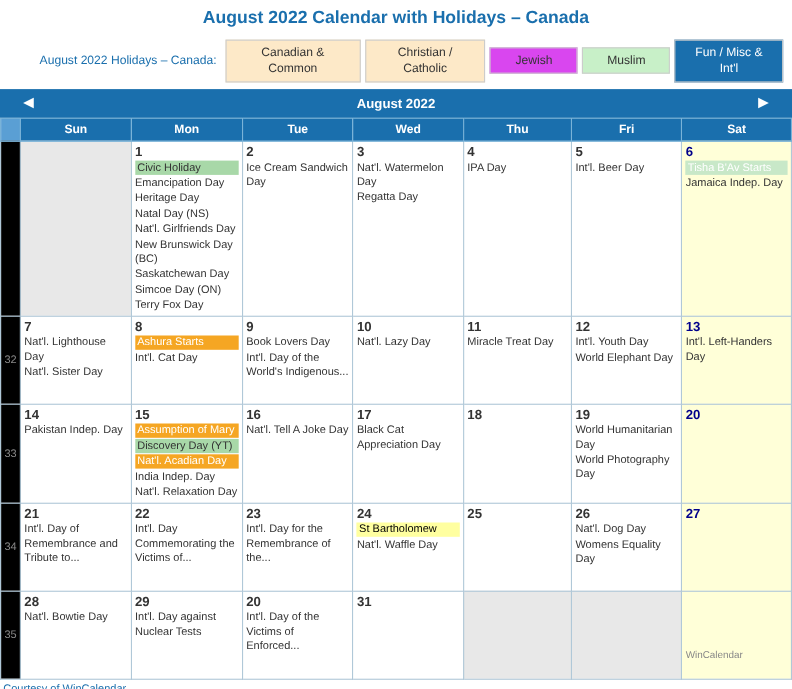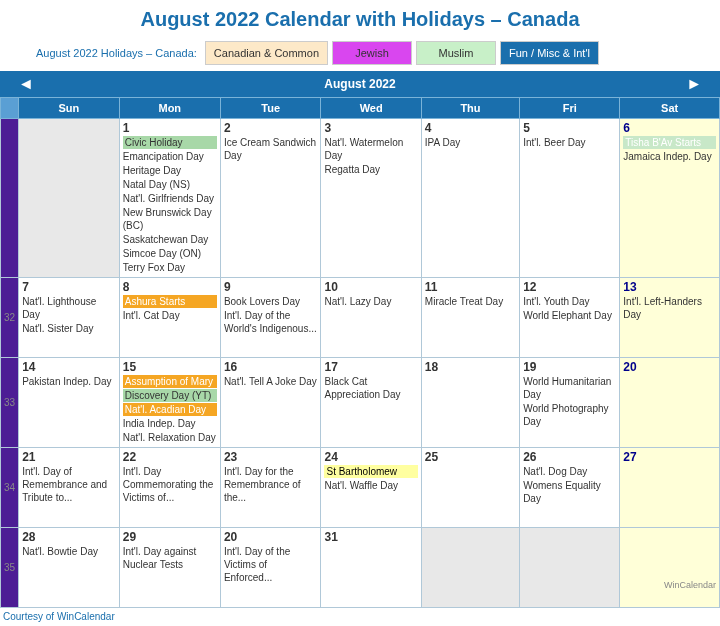--- a/index.html
+++ b/index.html
@@ -1,39 +1,39 @@
 <!DOCTYPE html>
 <html><head>
   <meta charset="utf-8">
   <style>
     * { box-sizing: border-box; margin: 0; padding: 0; }
     body { font-family: Arial, sans-serif; font-size: 11px; background: #fff; width: 720px; }
     
     .page-header { text-align: center; padding: 8px 0 4px; }
-    .page-title { color: #1a6fad; font-size: 20px; font-weight: bold; }
+    .page-title { color: #1a6fad; font-size: 16px; font-weight: bold; }
     
     .filter-bar { display: flex; align-items: center; padding: 6px 8px; gap: 4px; margin-left: 28px; }
     .filter-label { color: #1a6fad; font-size: 11px; white-space: nowrap; margin-right: 4px; }
     .filter-btn { padding: 4px 8px; border: 1px solid #3b82f6; font-size: 11px; cursor: pointer; min-width: 80px; text-align: center; line-height: 1.3; }
     .filter-btn.canadian { background: #fde9c8; border-color: #ccc; color: #333; }
     .filter-btn.christian { background: #fde9c8; border-color: #ccc; color: #333; }
     .filter-btn.jewish { background: #d946ef; border-color: #ccc; color: #333; }
     .filter-btn.muslim { background: #c8f0c8; border-color: #ccc; color: #333; }
     .filter-btn.fun { background: #1a6fad; border-color: #ccc; color: #fff; }
     
     .calendar-nav { background: #1a6fad; color: #fff; display: flex; align-items: center; justify-content: center; padding: 6px; position: relative; }
     .nav-arrow { color: #fff; font-size: 16px; cursor: pointer; position: absolute; padding: 2px 10px; }
     .nav-arrow.left { left: 8px; }
     .nav-arrow.right { right: 8px; }
     .nav-title { font-size: 12px; font-weight: bold; color: #fff; }
     
     .calendar-table { width: 100%; border-collapse: collapse; padding-left: 40px; }
     .calendar-table th { background: #1a6fad; color: #fff; text-align: center; padding: 4px; font-size: 11px; border: 1px solid #7ab3d8; }
     .calendar-table td { border: 1px solid #b0c8d8; vertical-align: top; padding: 2px 3px; min-height: 80px; width: 14.28%; }
-    .calendar-table td.week-num { width: 20px; background: #4c1d95; color: #888; text-align: center; font-size: 10px; vertical-align: middle; border: 1px solid #b0c8d8; }
+    .calendar-table td.week-num { width: 20px; background: #000000; color: #888; text-align: center; font-size: 10px; vertical-align: middle; border: 1px solid #b0c8d8; }
     .calendar-table td.empty { background: #e8e8e8; }
     .calendar-table td.sat-col { background: #ffffd8; }
     
     .day-num { font-weight: bold; font-size: 12px; color: #333; display: block; margin-bottom: 1px; }
     .day-num.sat { color: #00008b; }
     
     .holiday { font-size: 10px; line-height: 1.3; margin-bottom: 1px; display: block; }
     .hol-green { background: #a8d8a8; color: #333; padding: 0 2px; }
     .hol-orange { background: #f5a623; color: #fff; padding: 0 2px; }
     .hol-black { color: #333; }
@@ -48,20 +48,21 @@
 <body>
 
 <div>
   <div class="page-header">
     <span class="page-title">August 2022 Calendar with Holidays – Canada</span>
   </div>
 
   <div class="filter-bar">
     <span class="filter-label">August 2022 Holidays – Canada:</span>
     <button class="filter-btn canadian">Canadian &amp; Common</button>
+    <button class="filter-btn christian">Christian / Catholic</button>
     <button class="filter-btn jewish">Jewish</button>
     <button class="filter-btn muslim">Muslim</button>
     <button class="filter-btn fun">Fun / Misc &amp; Int'l</button>
   </div>
 
   <div class="calendar-nav">
     <span class="nav-arrow left">◄</span>
     <span class="nav-title">August 2022</span>
     <span class="nav-arrow right">►</span>
   </div>
@@ -236,21 +237,21 @@
         <td>
           <span class="day-num">20</span>
           <span class="holiday hol-black">Int'l. Day of the Victims of Enforced...</span>
         </td>
         <td>
           <span class="day-num">31</span>
         </td>
         <td class="empty"></td>
         <td class="empty"></td>
         <td class="sat-col empty">
-          <div style="text-align:right;color:#888;font-size:9px;padding-top:50px;">WinCalendar</div>
+          <div style="text-align:left;color:#888;font-size:9px;padding-top:50px;">WinCalendar</div>
         </td>
       </tr>
     </tbody>
   </table>
 
   <div class="courtesy">
     <span>Courtesy of WinCalendar</span>
   </div>
 </div>
 

